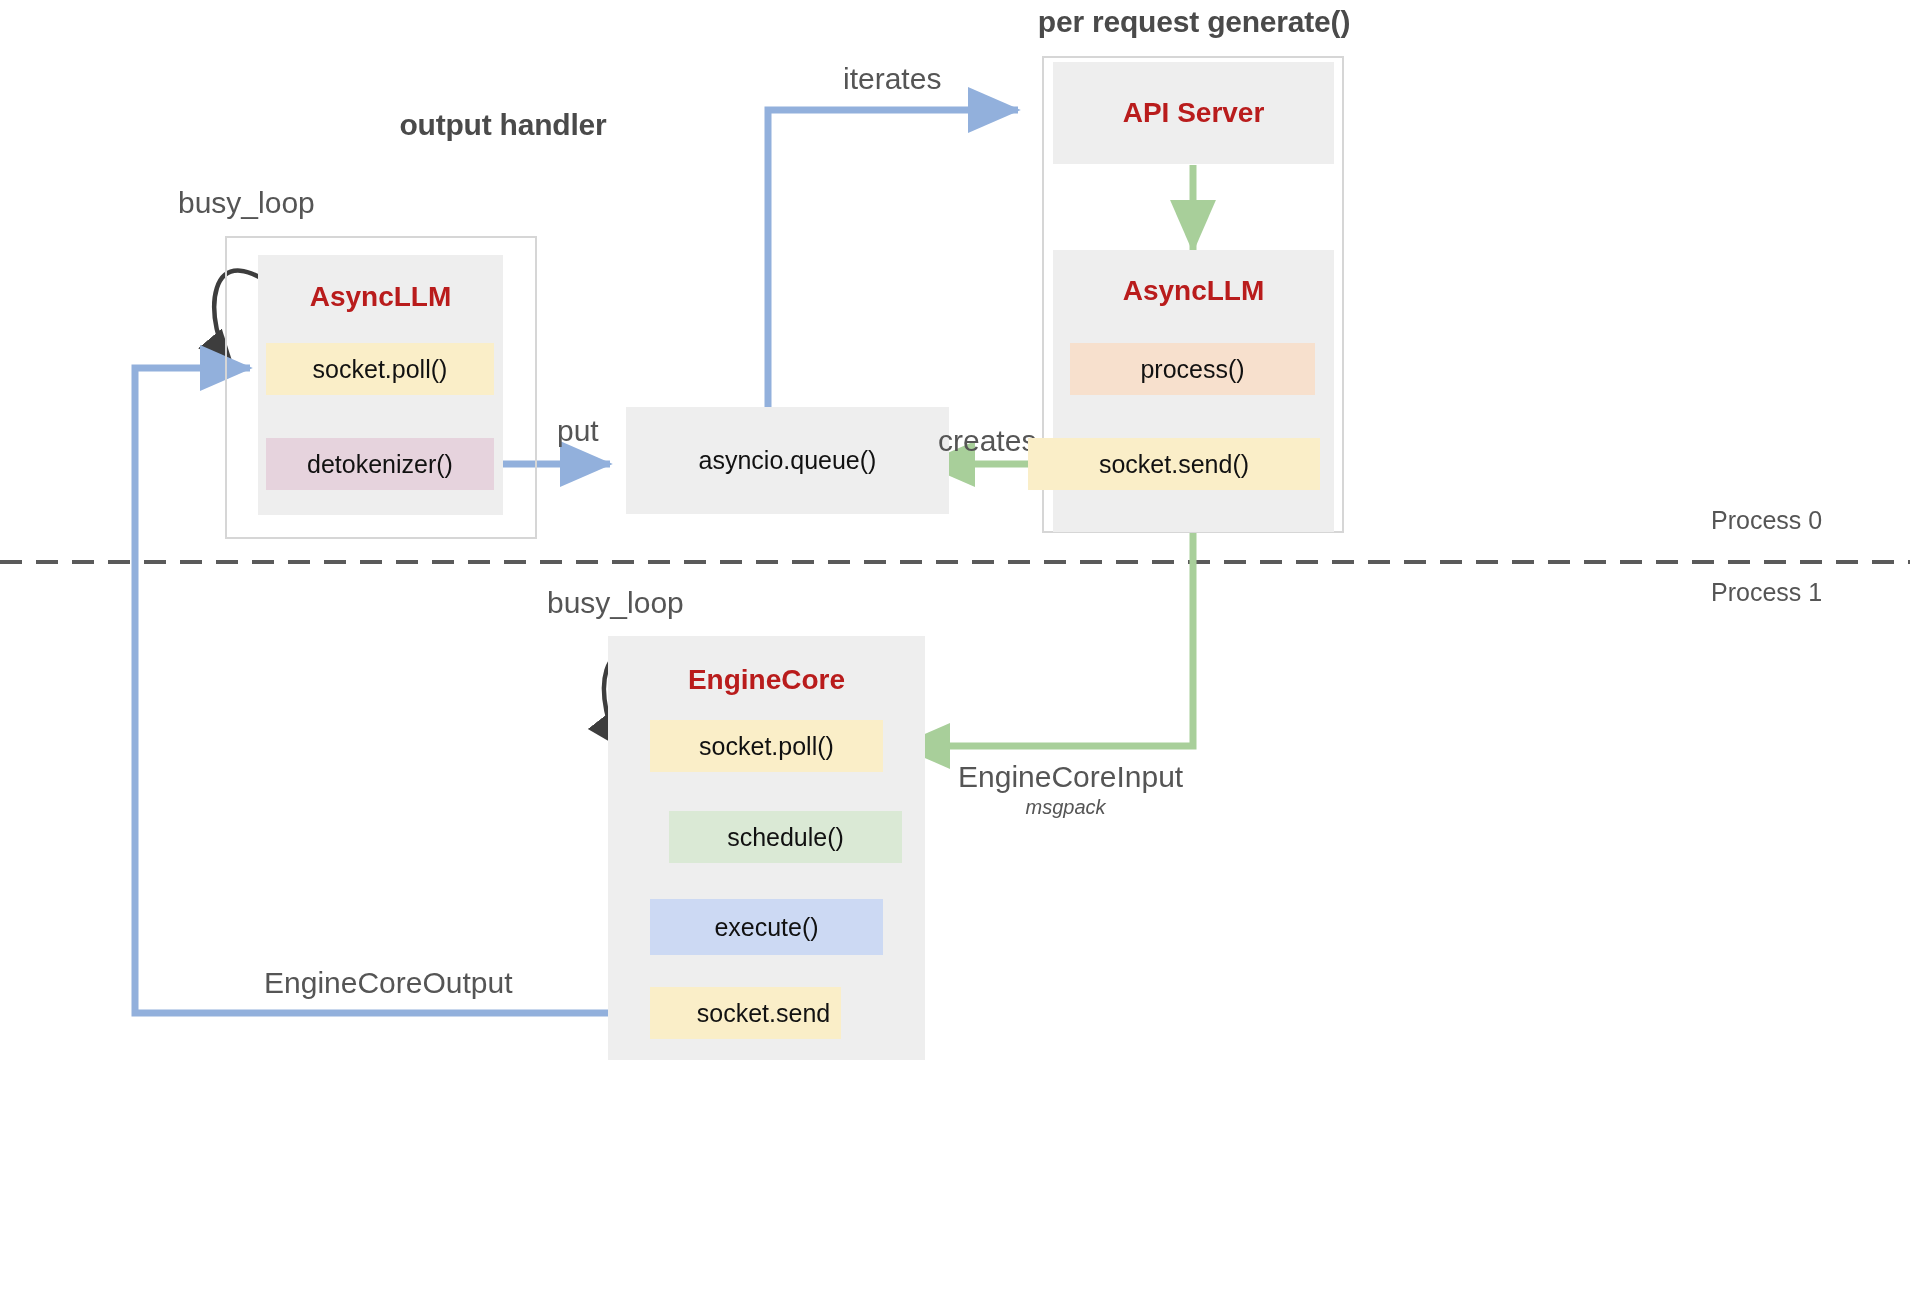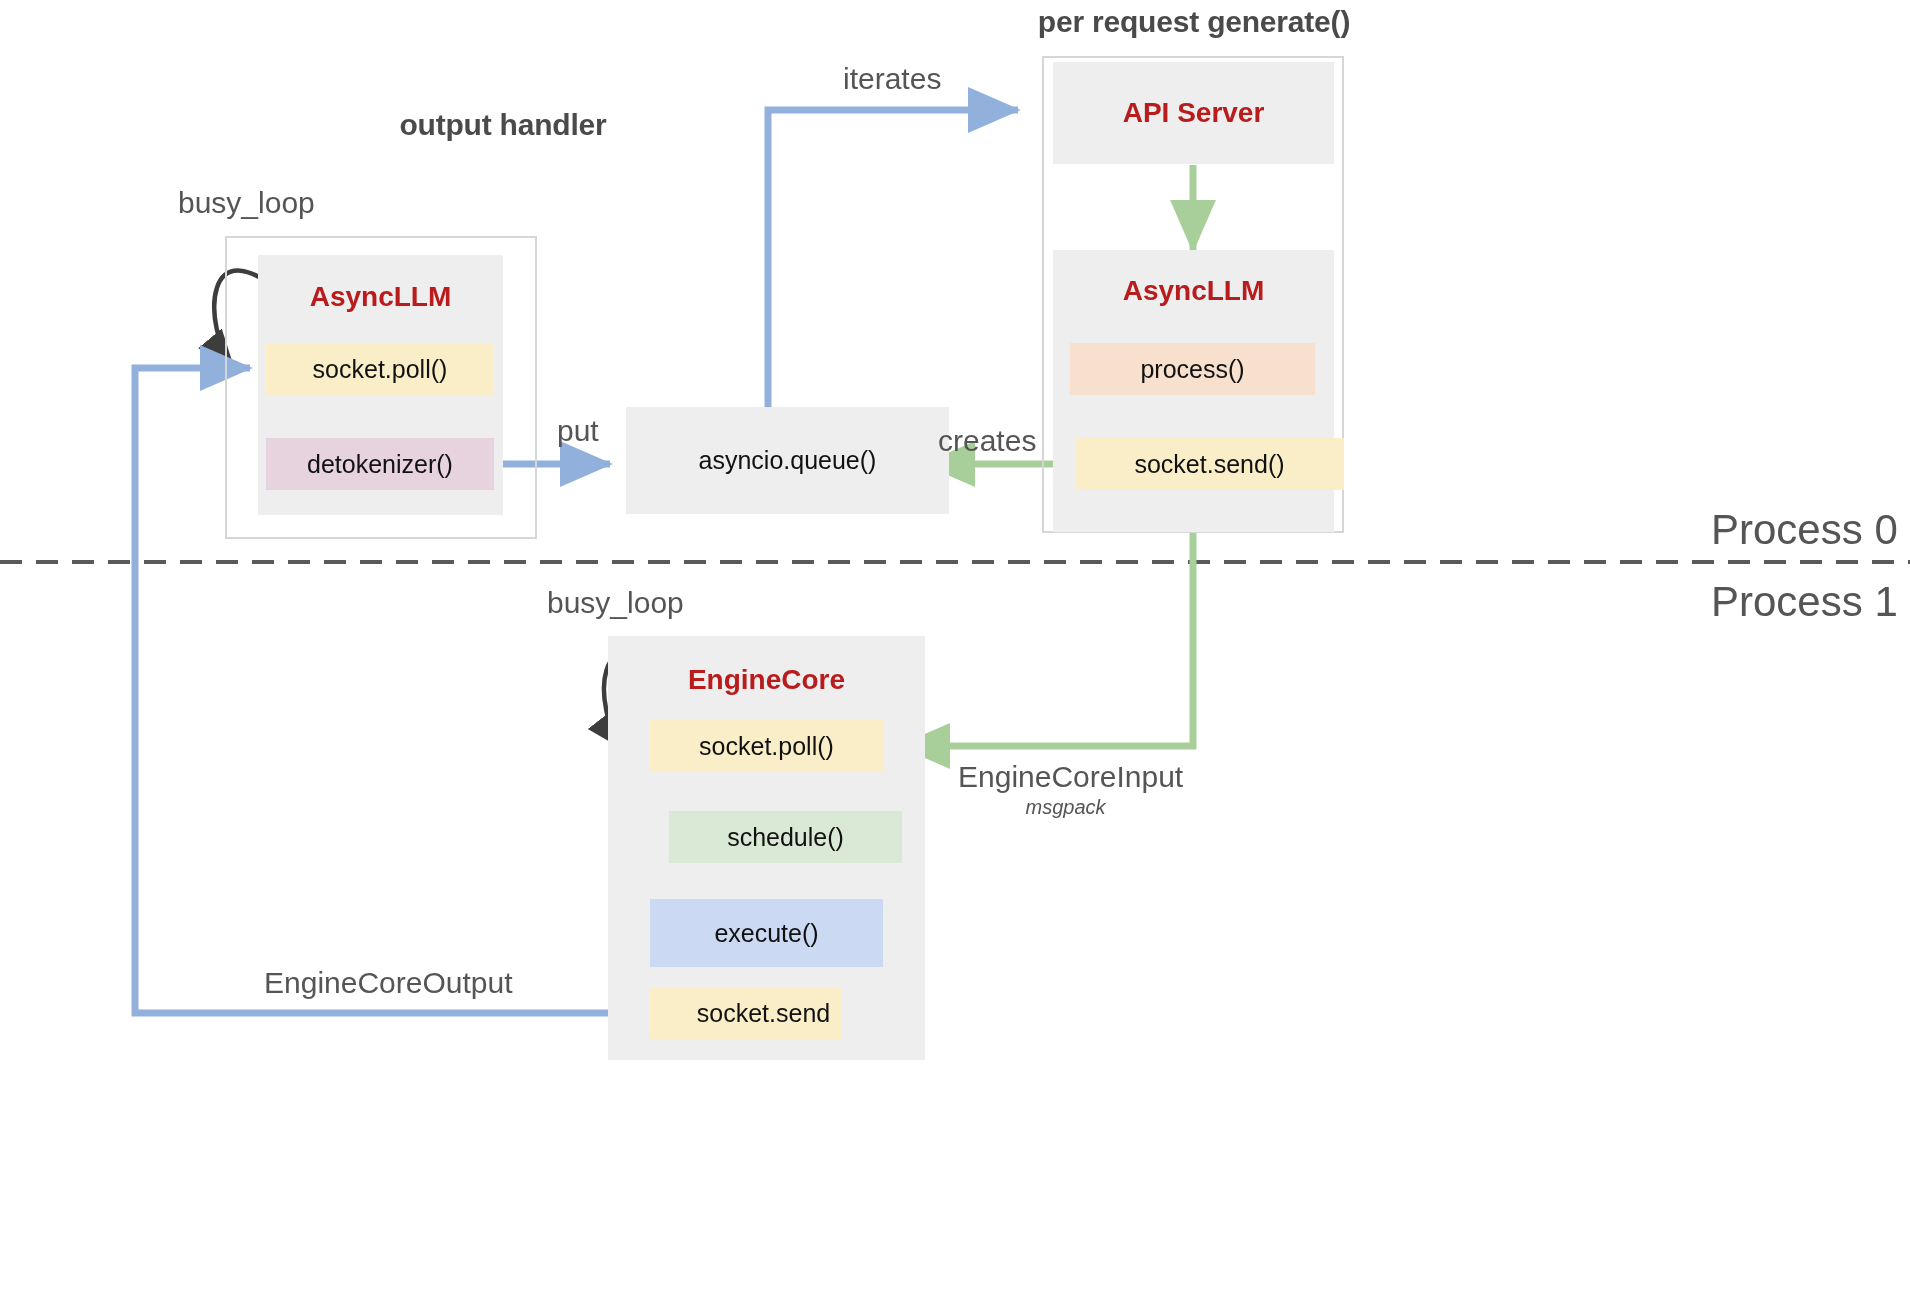--- a/index.html
+++ b/index.html
@@ -73,21 +73,21 @@
   }
   .caption-sub {
     color: #555555;
     font-size: 20px;
     font-style: italic;
     white-space: nowrap;
     text-align: center;
   }
   .process-label {
     color: #555555;
-    font-size: 42px;
+    font-size: 25px;
     white-space: nowrap;
   }
 
   svg.layer {
     position: absolute;
     left: 0; top: 0;
     width: 1910px;
     height: 1312px;
     pointer-events: none;
   }
@@ -161,36 +161,36 @@
   <div class="abs comp-box" style="left:1053px; top:62px; width:281px; height:102px; display:flex; align-items:center; justify-content:center;">
     <span class="comp-title">API Server</span>
   </div>
 
   <div class="abs comp-box" style="left:1053px; top:250px; width:281px; height:282px;">
     <div class="comp-title" style="margin-top:25px;">AsyncLLM</div>
   </div>
 
   <div class="abs method m-peach" style="left:1070px; top:343px; width:245px; height:52px;">process()</div>
 
-  <div class="abs method m-yellow" style="left:1075px; top:438px; width:269px; height:52px;">socket.send()</div>
+  <div class="abs method m-yellow" style="left:1028px; top:438px; width:292px; height:52px;">socket.send()</div>
 
   <div class="abs process-label" style="left:1711px; top:506px;">Process 0</div>
   <div class="abs process-label" style="left:1711px; top:578px;">Process 1</div>
 
   <div class="abs caption" style="left:547px; top:586px;">busy_loop</div>
 
   <div class="abs comp-box" style="left:608px; top:636px; width:317px; height:424px;">
     <div class="comp-title" style="margin-top:28px;">EngineCore</div>
   </div>
 
   <div class="abs method m-yellow" style="left:650px; top:720px; width:233px; height:52px;">socket.poll()</div>
 
   <div class="abs method m-green" style="left:650px; top:811px; width:233px; height:52px;">schedule()</div>
 
-  <div class="abs method m-blue" style="left:650px; top:899px; width:233px; height:68px;">execute()</div>
+  <div class="abs method m-blue" style="left:650px; top:899px; width:233px; height:56px;">execute()</div>
 
   <div class="abs method m-yellow" style="left:650px; top:987px; width:191px; height:52px;padding-left:36px;">socket.send</div>
 
   <div class="abs eci-wrap" style="left:958px; top:760px; width:215px;">
     <div class="caption" style="text-align:center;">EngineCoreInput</div>
     <div class="caption-sub" style="margin-top:2px;">msgpack</div>
   </div>
 
   <div class="abs caption" style="left:264px; top:966px;">EngineCoreOutput</div>
 

